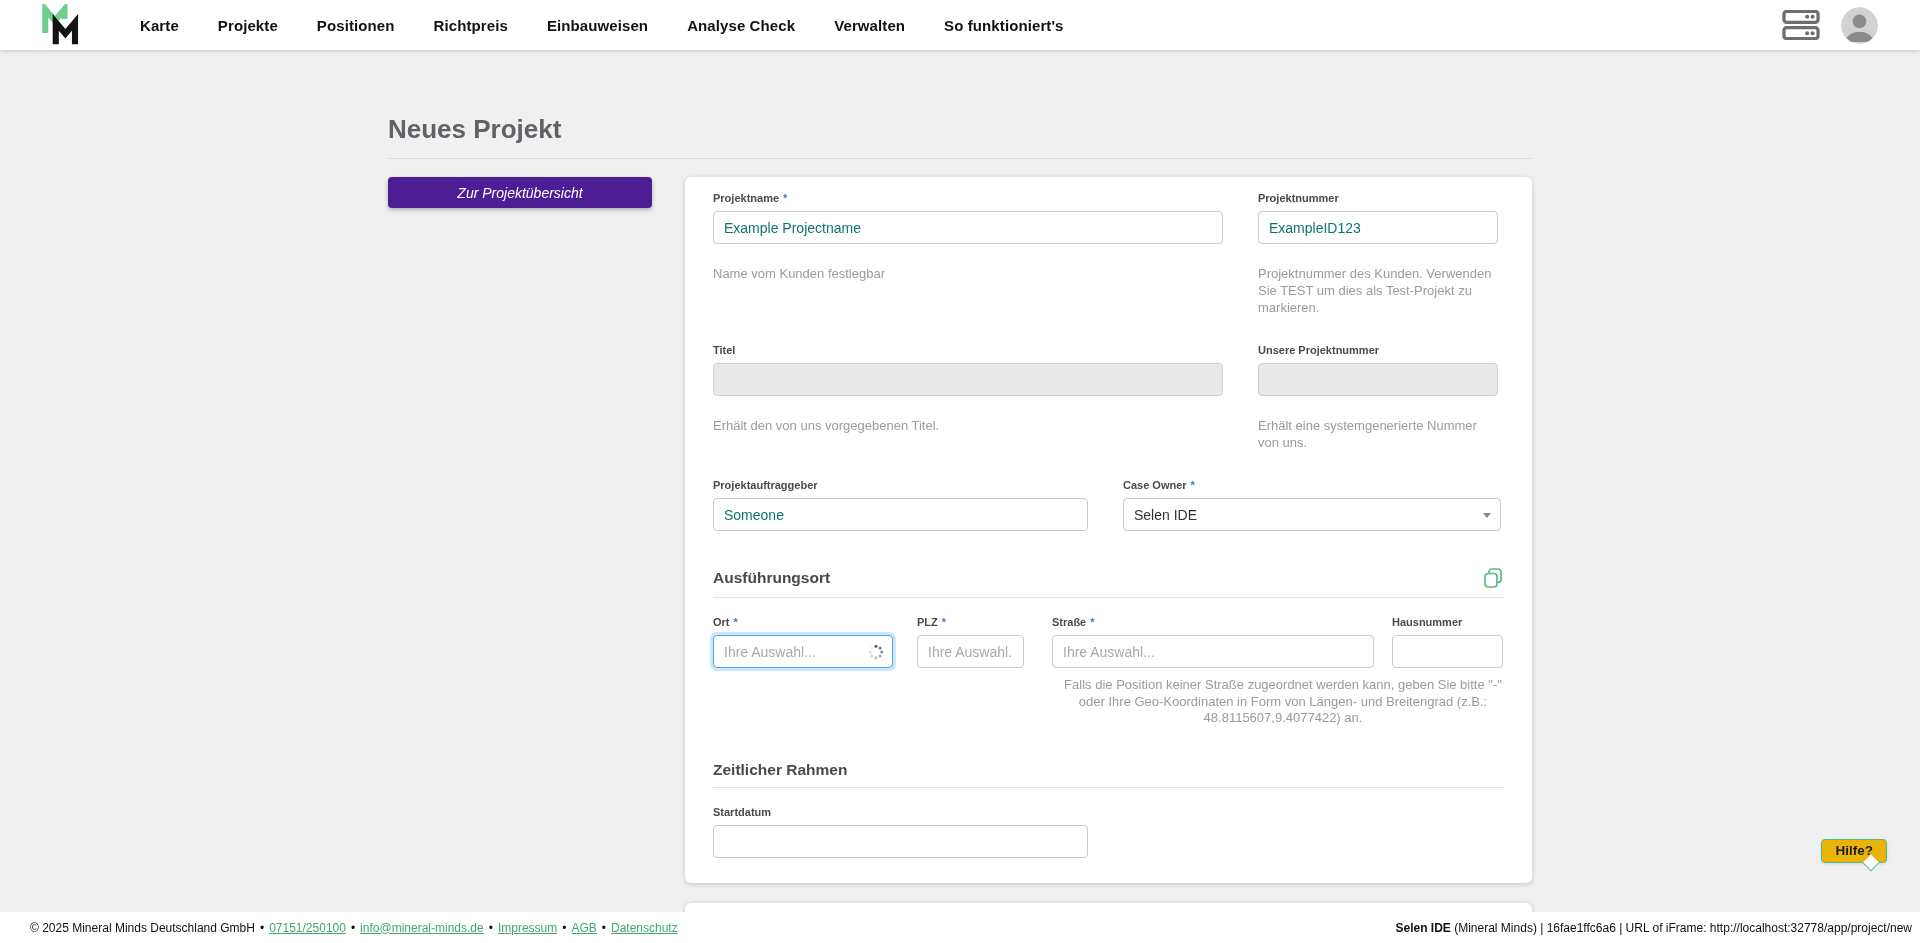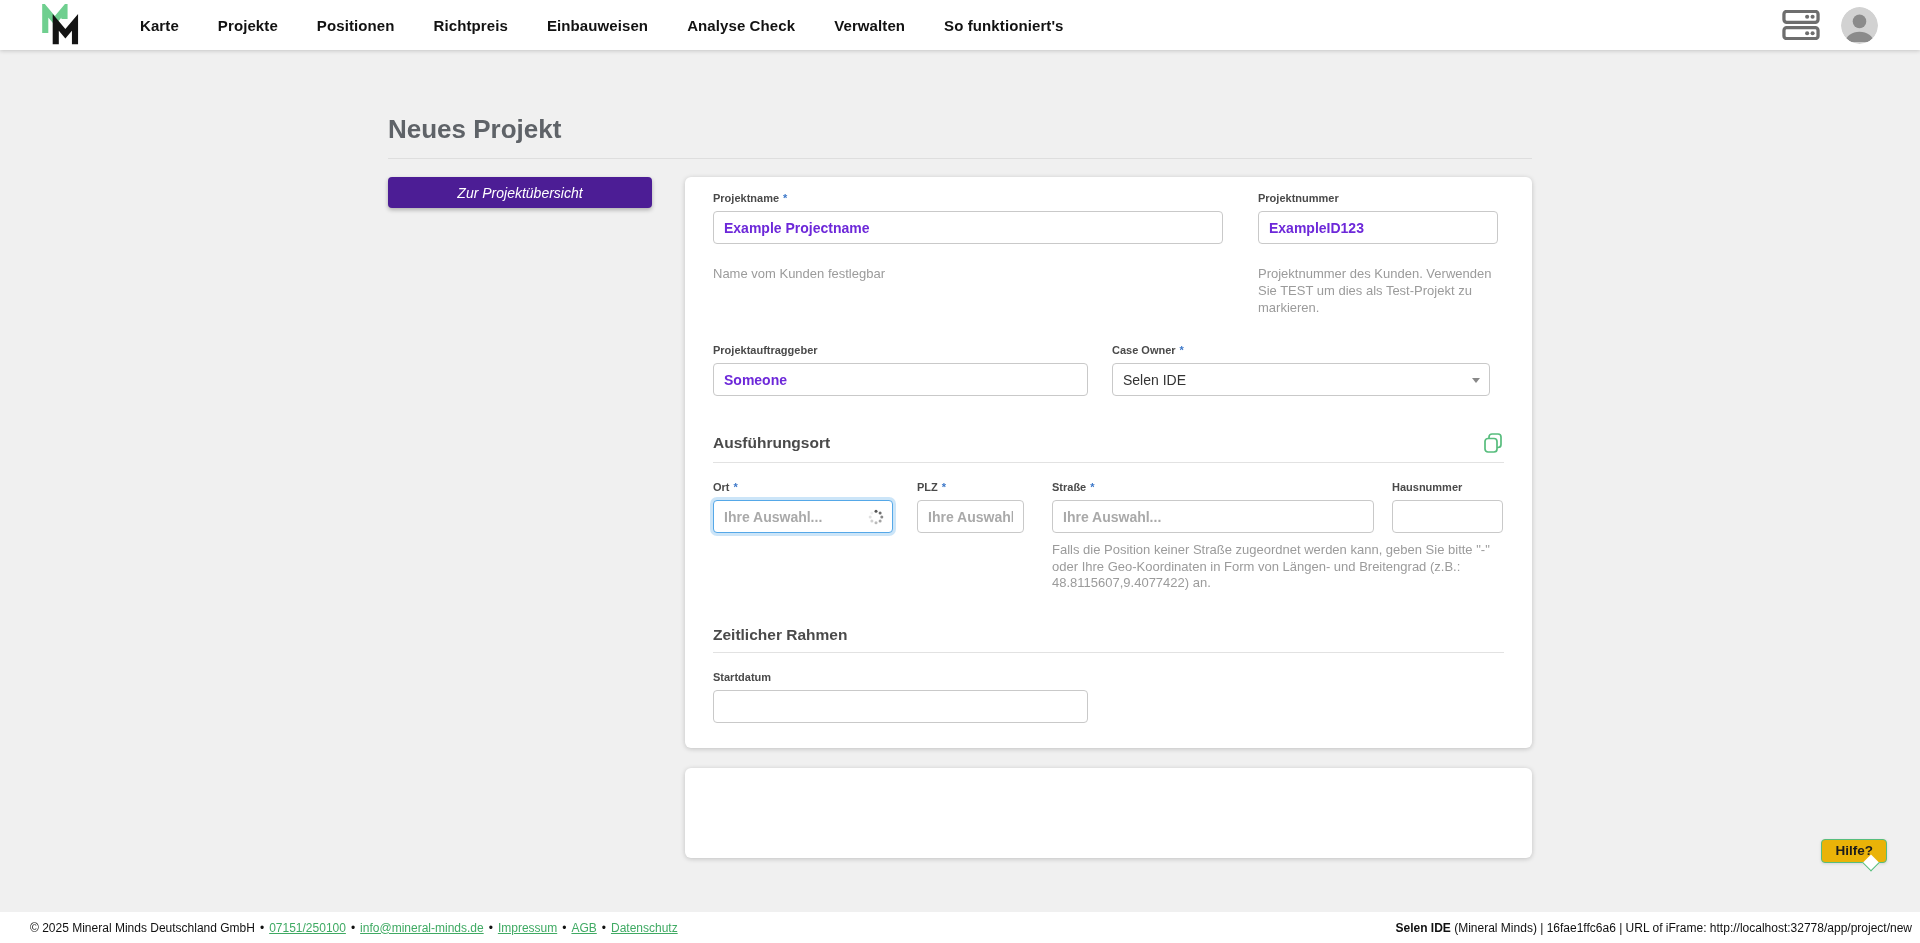--- a/index.html
+++ b/index.html
@@ -23,38 +23,38 @@
   .left-col { width:264px; flex:0 0 auto; }
   .back-btn { width:264px; height:31px; background:#4c1d95; color:#ffffff; border:none; border-radius:4px; font-size:14px; font-family:"Liberation Sans",sans-serif; cursor:pointer; box-shadow:0 2px 4px rgba(0,0,0,0.28);font-style:italic; }
   .card { width:847px; margin-left:33px; background:#ffffff; border-radius:6px; box-shadow:0 1px 5px rgba(0,0,0,0.20); padding:15px 28px 25px 28px; }
   .card2 { width:847px; margin-left:297px; margin-top:20px; background:#ffffff; border-radius:6px; box-shadow:0 1px 5px rgba(0,0,0,0.20); height:90px; }
 
   .frow { display:flex; align-items:flex-start; }
   .mt-row { margin-top:28px; }
   .field { display:flex; flex-direction:column; }
   .label { font-size:11px; font-weight:700; color:#4a4a4a; margin-bottom:7px; white-space:nowrap; }
   .req { color:#3d78c9; margin-left:4px; font-weight:700; }
-  .input { height:33px; border:1px solid #c9c9c9; border-radius:4px; padding:0 10px; font-size:14px; color:#6d28d9; font-family:"Liberation Sans",sans-serif; background:#fff; width:100%; outline:none;font-weight:bold; }
+  .input { height:33px; border:1px solid #c9c9c9; border-radius:4px; padding:0 10px; font-size:14px; color:#0f766e; font-family:"Liberation Sans",sans-serif; background:#fff; width:100%; outline:none; }
   .input::placeholder { color:#a9a9a9; }
   .input:disabled, .input.disabled { background:#e9e9e9; border-color:#cfcfcf; }
   .helper { font-size:13px; color:#9b9b9b; margin-top:21px; line-height:17px; }
 
   .select-box { height:33px; border:1px solid #c9c9c9; border-radius:4px; padding:0 26px 0 10px; font-size:14px; color:#333; background:#fff; display:flex; align-items:center; position:relative; cursor:pointer; }
   .caret { position:absolute; right:9px; top:14px; width:0; height:0; border-left:4.5px solid transparent; border-right:4.5px solid transparent; border-top:5px solid #888; }
 
   .section-head { display:flex; align-items:center; justify-content:space-between; margin-top:36px; }
   .section-title { font-size:15.5px; font-weight:700; color:#4a4a4a; }
   .section-divider { border:none; border-top:1px solid #e2e2e2; margin-top:8px; }
   .copy-btn { cursor:pointer; display:flex; }
 
   .focus-wrap { position:relative; }
   .input.focused { border:1px solid #55a8e8; box-shadow:0 0 0 3px rgba(85,168,232,0.30); padding-right:30px; }
   .spinner { position:absolute; right:9px; top:9px; }
 
-  .street-helper { margin-left:339px; width:462px; margin-top:9px; font-size:13px; color:#9b9b9b; line-height:16.5px; }
+  .street-helper { margin-left:339px; width:462px; margin-top:9px; font-size:13px; color:#9b9b9b; line-height:16.5px;text-align:center; }
 
   
   .help-btn { position:fixed; right:33px; bottom:80px; background:#eab308; border:1.5px solid #57bd7d; border-radius:4px; padding:3px 13px 4px 13px; font-size:13.5px; font-weight:700; color:#1c1c1c; cursor:pointer; z-index:40; box-shadow:0 1px 3px rgba(0,0,0,0.12); }
   .help-btn::after { content:""; position:absolute; right:9px; bottom:-6.5px; width:11px; height:11px; background:#ffffff; border-right:1.5px solid #57bd7d; border-bottom:1.5px solid #57bd7d; transform:rotate(45deg); }
 
   
   footer { flex:0 0 auto; height:31px; background:#ffffff; display:flex; align-items:center; justify-content:space-between; padding:0 8px 0 30px; font-size:12px; color:#111; position:relative; z-index:35; }
   .foot-left { display:flex; align-items:center; gap:5px; white-space:nowrap; }
   .foot-link { color:#3faa63; text-decoration:underline; cursor:pointer; }
   .foot-sep { color:#111; }
@@ -125,22 +125,34 @@
             <input class="input" type="text" value="Example Projectname" style="">
             <div class="helper">Name vom Kunden festlegbar</div>
           </div>
           <div class="field" style="width:240px;">
             <div class="label"><span>Projektnummer</span></div>
             <input class="input" type="text" value="ExampleID123" style="">
             <div class="helper">Projektnummer des Kunden. Verwenden Sie TEST um dies als Test-Projekt zu markieren.</div>
           </div>
         </div>
 
-
-        <div class="frow mt-row" style="gap:24px;">
+        <div class="frow mt-row" style="gap:35px;">
+          <div class="field" style="width:510px;">
+            <div class="label"><span>Titel</span></div>
+            <input class="input disabled" type="text" disabled="" value="" style="">
+            <div class="helper">Erhält den von uns vorgegebenen Titel.</div>
+          </div>
+          <div class="field" style="width:240px;">
+            <div class="label"><span>Unsere Projektnummer</span></div>
+            <input class="input disabled" type="text" disabled="" value="" style="">
+            <div class="helper">Erhält eine systemgenerierte Nummer von uns.</div>
+          </div>
+        </div>
+
+        <div class="frow mt-row" style="gap:35px;">
           <div class="field" style="width:375px;">
             <div class="label"><span>Projektauftraggeber</span></div>
             <input class="input" type="text" value="Someone" style="">
           </div>
           <div class="field" style="width:378px;">
             <div class="label"><span>Case Owner</span><span class="req">*</span></div>
             <div class="select-box">
               <span>Selen IDE</span>
               <span class="caret"></span>
             </div>

